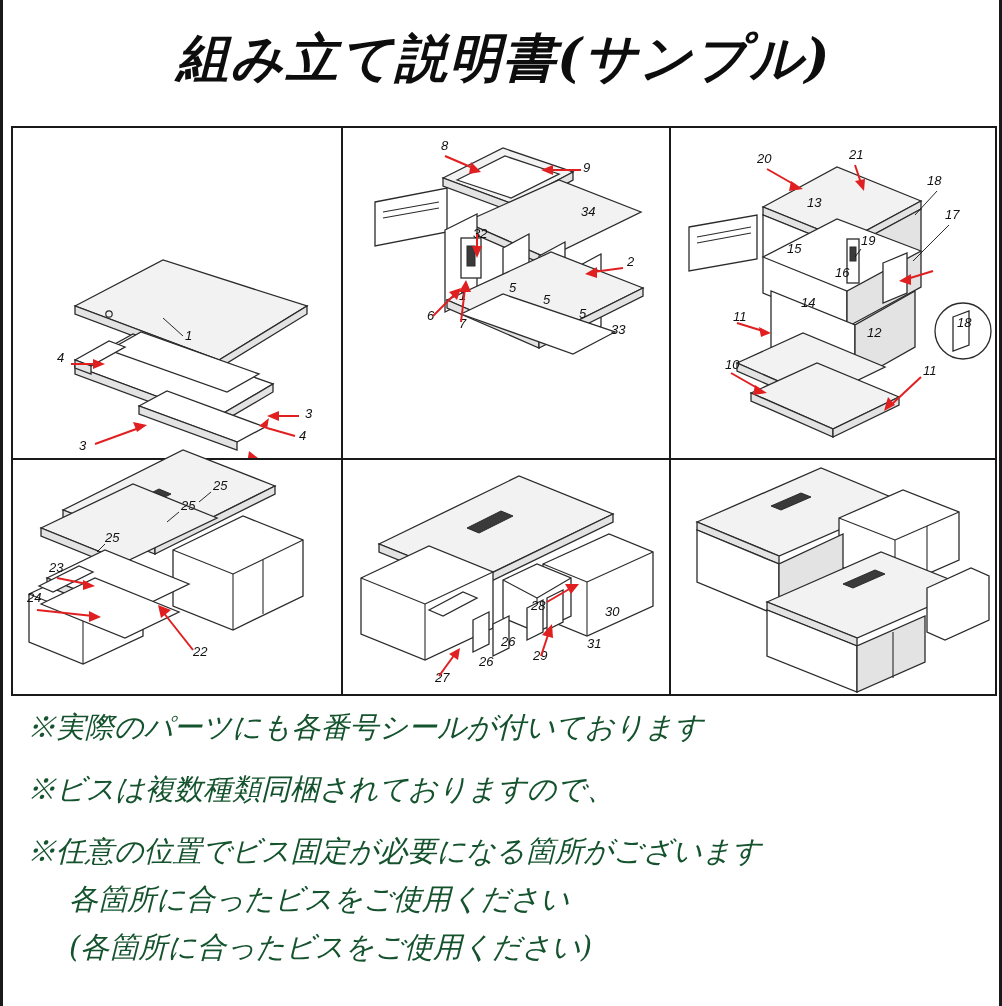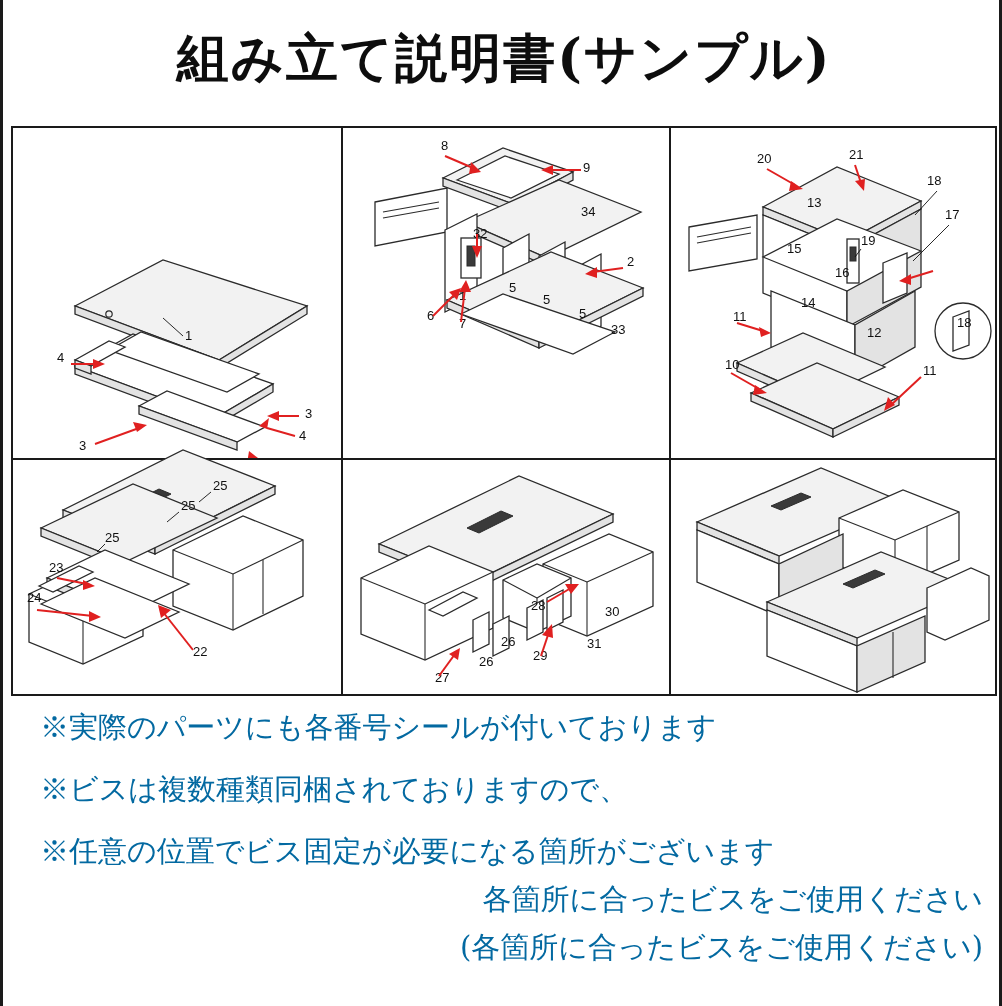--- a/index.html
+++ b/index.html
@@ -10,20 +10,21 @@
     color:#111111;
     overflow:hidden;
   }
   .page{
     position:relative;
     width:1002px;height:1006px;
     box-sizing:border-box;
     border-left:3px solid #1a1a1a;
     border-right:3px solid #1a1a1a;
     background:#fff;
+    font-style:italic;
   }
   .title{
     position:absolute;
     left:0;top:24px;width:1002px;
     text-align:center;
     font-family:"DejaVu Serif", serif;
     font-size:52px;
     font-weight:700;
     letter-spacing:2px;
     color:#0d0d0d;
@@ -53,25 +54,25 @@
   .notes{
     position:absolute;
     left:20px;
     top:706px;
     width:960px;
   }
   .note{
     font-family:"DejaVu Serif", serif;
     font-size:29px;
     line-height:1.45;
-    color:#0369a1;
-    margin:0 0 20px 17px;
+    color:#14532d;
+    margin:0 0 20px 4px;
     white-space:pre;
   }
-  .note.sub{margin-top:-14px;padding-left:42px;text-align:right;}
+  .note.sub{margin-top:-14px;padding-left:42px;}
   .ln2{stroke:#2b2b2b;stroke-width:1.1;fill:none;}
   .pl{fill:#f2f2f2;stroke:#2b2b2b;stroke-width:1.3;}
   .pl2{fill:#e3e3e3;stroke:#2b2b2b;stroke-width:1.3;}
   .pl3{fill:#ffffff;stroke:#2b2b2b;stroke-width:1.3;}
   .dk{fill:#3a3a3a;stroke:#2b2b2b;stroke-width:1;}
   .num{font-family:"Liberation Sans",sans-serif;font-size:13px;fill:#111;}
   .ar{stroke:#e02020;stroke-width:2;fill:none;}
   .arh{fill:#e02020;}
   .lead{stroke:#111;stroke-width:0.9;fill:none;}
 </style>

